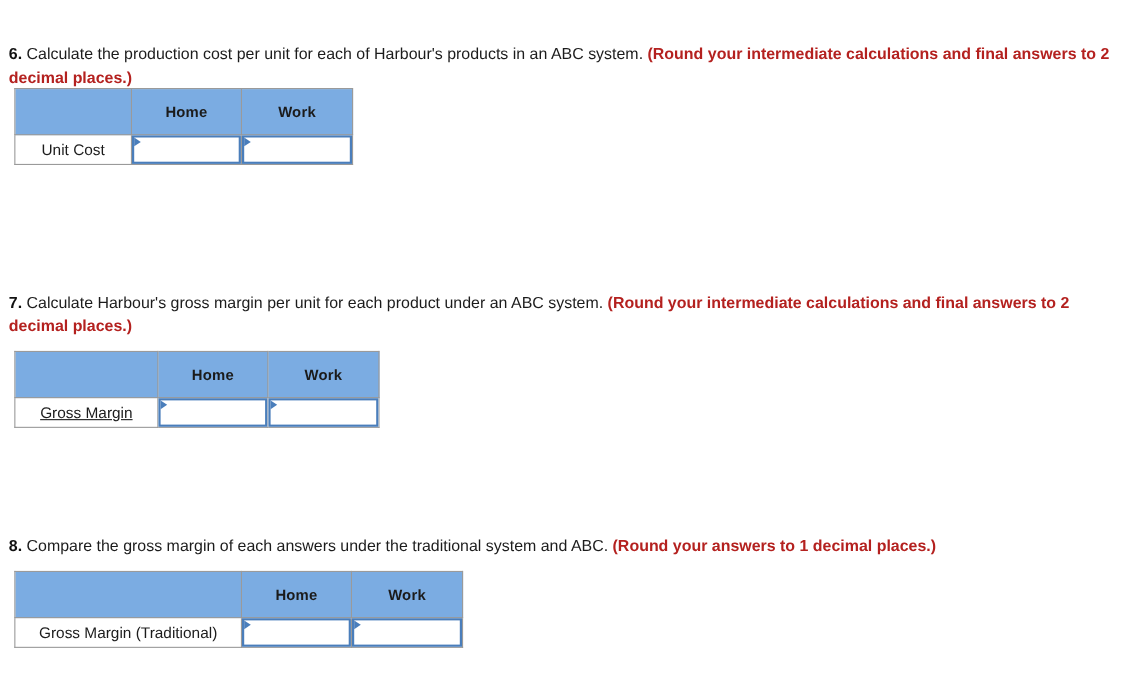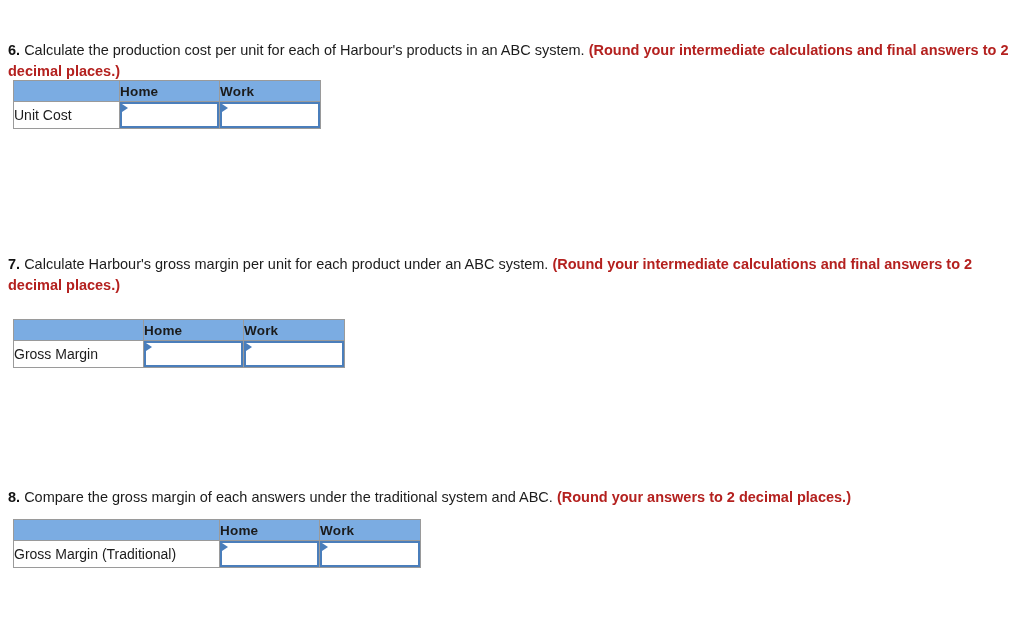--- a/index.html
+++ b/index.html
@@ -31,55 +31,55 @@
     font-weight: bold;
     color: #111111;
   }
   .q-body { font-weight: normal; }
   .q-note {
     font-weight: bold;
     color: #b4211f;
   }
 
   #question-6 { top: 10px; margin-top: 30px; }
-  #question-7 { top: 239px; }
+  #question-7 { top: 251px; }
   #question-8 { top: 472px; }
 
   
   .answer-table {
     position: absolute;
     border-collapse: collapse;
     background: #ffffff;
     table-layout: fixed;
   }
   .answer-table td,
   .answer-table th {
     border: 1px solid #9a9a9a;
     padding: 0;
     margin: 0;
   }
   .hdr {
     background: #7BACE2;
-    height: 21px;
-    text-align: left;
+    height: 42px;
+    text-align: center;
     vertical-align: middle;
     font-size: 13.5px;
     font-weight: bold;
     color: #1b1b1b;
     letter-spacing: .2px;
   }
   .hdr.blank { background: #7BACE2; }
 
   .rowlabel {
     height: 27px;
     background: #ffffff;
     font-size: 14px;
     font-weight: normal;
     color: #1c1c1c;
-    text-align: left;
+    text-align: center;
     vertical-align: middle;
     padding-left: 5px;
     white-space: nowrap;
   }
 
   
   .inputcell {
     height: 27px;
     padding: 0;
     border: 1px solid #9a9a9a;
@@ -106,21 +106,21 @@
   }
 
   
   #table-unit-cost { left: 13px; top: 80px; width: 307px; }
   #table-unit-cost .c-label { width: 106px; }
   #table-unit-cost .c-home  { width: 100px; }
   #table-unit-cost .c-work  { width: 101px; }
 
   
   #table-gross-margin { left: 13px; top: 319px; width: 331px; }
-  #table-gross-margin .c-label { width: 130px; }
+  #table-gross-margin .c-label { width: 130px; text-decoration: underline; }
   #table-gross-margin .c-home  { width: 100px; }
   #table-gross-margin .c-work  { width: 101px; }
 
   
   #table-gross-margin-compare { left: 13px; top: 519px; width: 407px; }
   #table-gross-margin-compare .c-label { width: 206px; margin-top: 40px; }
   #table-gross-margin-compare .c-home  { width: 100px; }
   #table-gross-margin-compare .c-work  { width: 101px; }
 </style>
 </head>
@@ -165,21 +165,21 @@
       <td class="inputcell c-home">
           <span class="inputbox"></span>
         </td>
       <td class="inputcell c-work">
           <span class="inputbox"></span>
         </td>
     </tr>
   </tbody>
 </table>
 
-<p class="question" id="question-8"><span class="q-num">8.</span> <span class="q-body">Compare the gross margin of each answers under the traditional system and ABC.</span> <span class="q-note">(Round your answers to 2 decimal places.)</span></p>
+<p class="question" id="question-8"><span class="q-num">8.</span> <span class="q-body">Compare the gross margin of each answers under the traditional system and ABC.</span> <span class="q-note">(Round your answers to 1 decimal places.)</span></p>
 
 <table class="answer-table" id="table-gross-margin-compare">
   <thead>
     <tr>
       <th class="hdr blank c-label"></th>
       <th class="hdr c-home">Home</th>
       <th class="hdr c-work">Work</th>
     </tr>
   </thead>
   <tbody>

